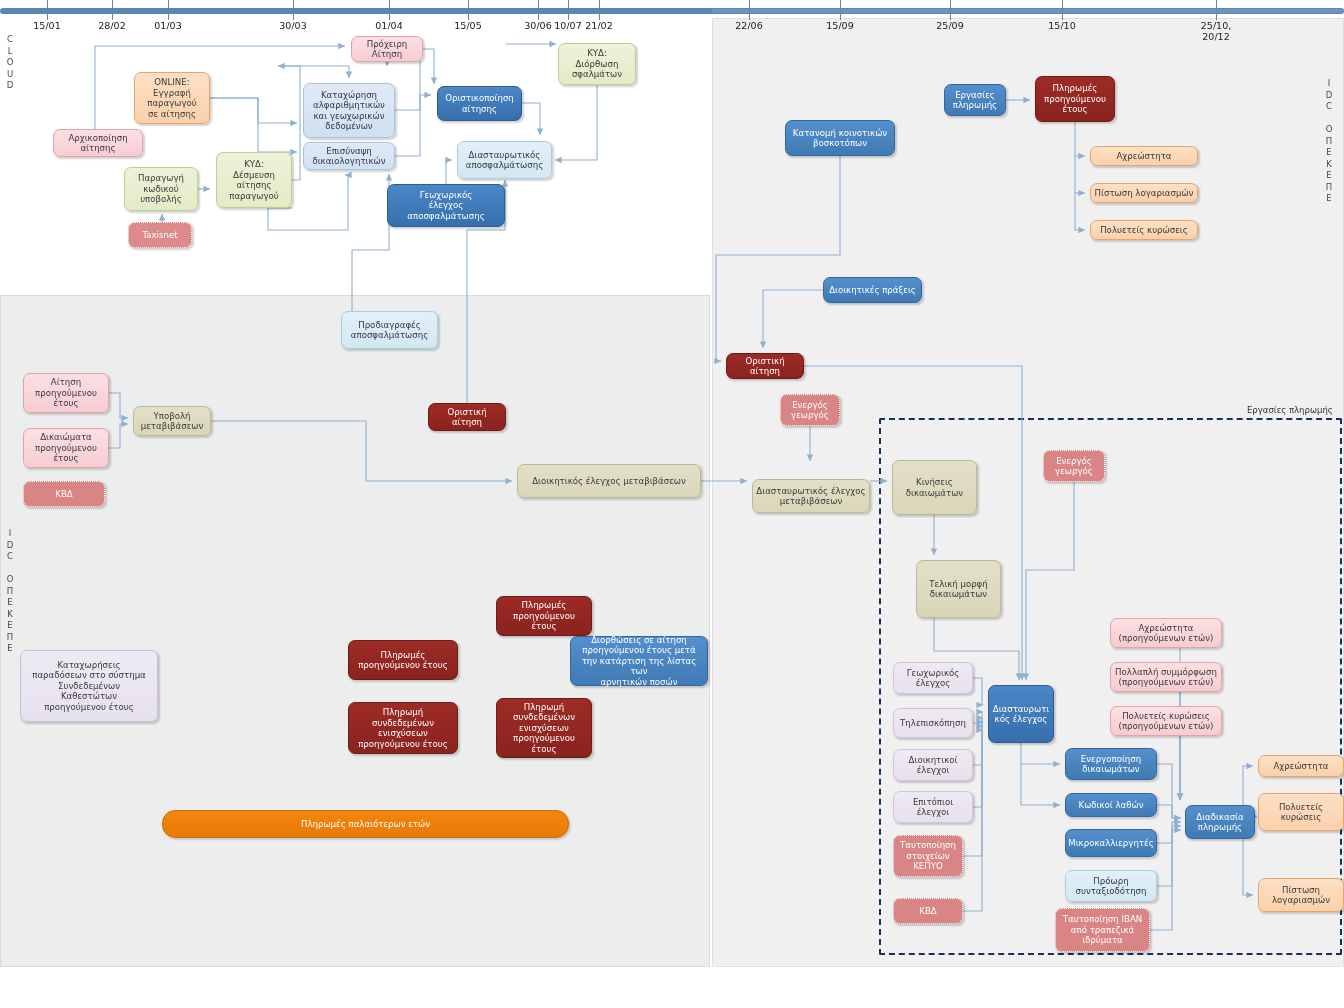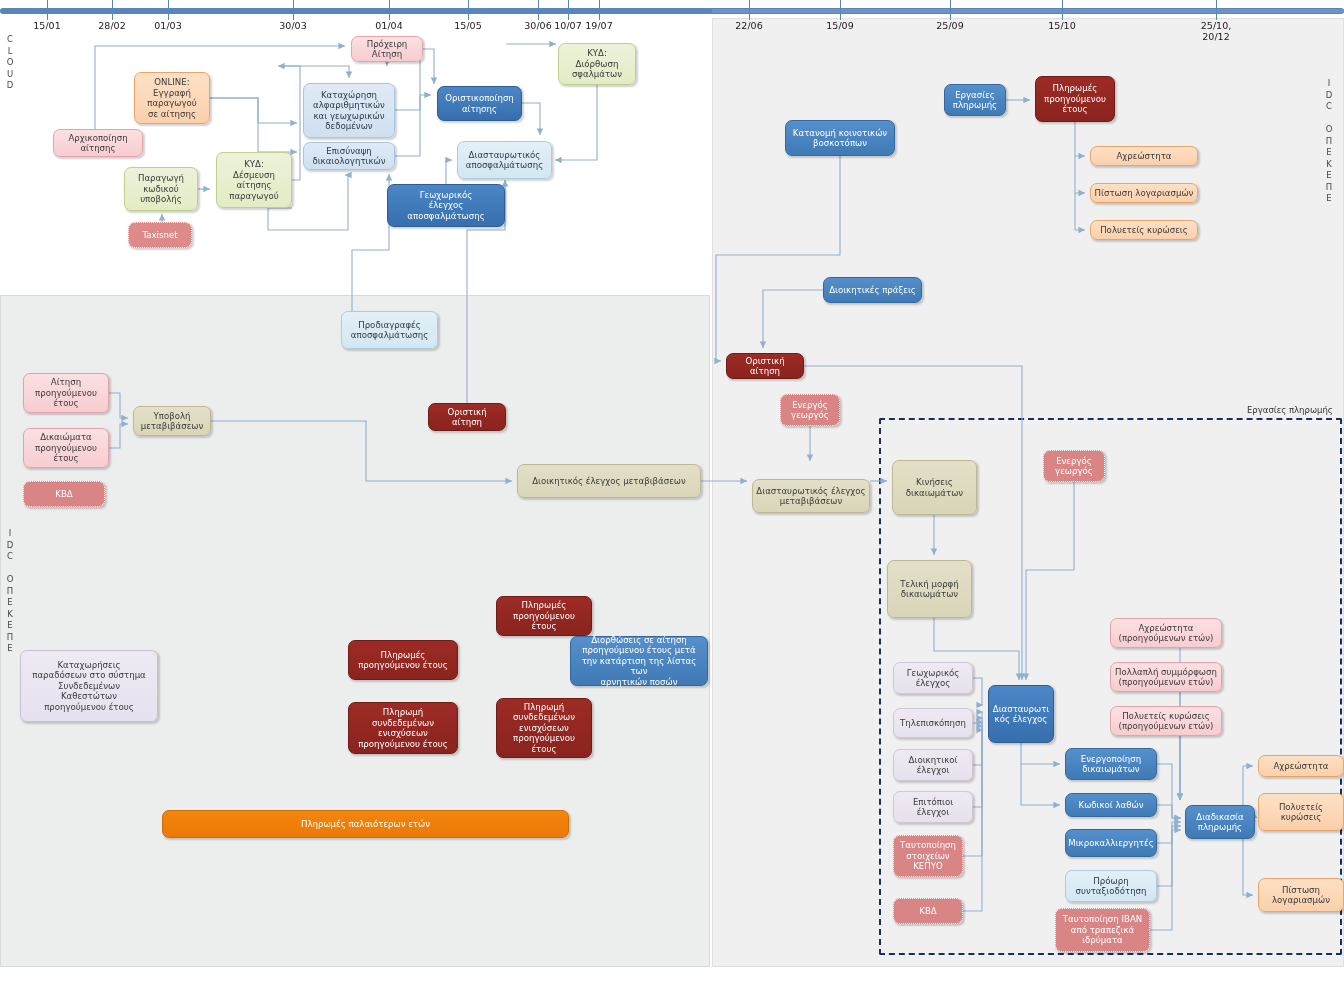--- a/index.html
+++ b/index.html
@@ -73,21 +73,21 @@
       <div class="tl-label" style="left: 293px;">30/03</div>
       <div class="tl-tick" style="left: 389px;"></div>
       <div class="tl-label" style="left: 389px;">01/04</div>
       <div class="tl-tick" style="left: 468px;"></div>
       <div class="tl-label" style="left: 468px;">15/05</div>
       <div class="tl-tick" style="left: 538px;"></div>
       <div class="tl-label" style="left: 538px;">30/06</div>
       <div class="tl-tick" style="left: 568px;"></div>
       <div class="tl-label" style="left: 568px;">10/07</div>
       <div class="tl-tick" style="left: 599px;"></div>
-      <div class="tl-label" style="left: 599px;">19/07</div>
+      <div class="tl-label" style="left: 599px;">21/02</div>
       <div class="tl-tick" style="left: 749px;"></div>
       <div class="tl-label" style="left: 749px;">22/06</div>
       <div class="tl-tick" style="left: 840px;"></div>
       <div class="tl-label" style="left: 840px;">15/09</div>
       <div class="tl-tick" style="left: 950px;"></div>
       <div class="tl-label" style="left: 950px;">25/09</div>
       <div class="tl-tick" style="left: 1062px;"></div>
       <div class="tl-label" style="left: 1062px;">15/10</div>
       <div class="tl-tick" style="left: 1216px;"></div>
       <div class="tl-label" style="left: 1216px;">25/10,
@@ -303,21 +303,21 @@
 προηγούμενου
 έτους</span>
       </div>
       <div class="node c-lavender" style="left: 20px; top: 650px; width: 138px; height: 72px;">
         <span>Καταχωρήσεις
 παραδόσεων στο σύστημα
 Συνδεδεμένων
 Καθεστώτων
 προηγούμενου έτους</span>
       </div>
-      <div class="node c-orange" style="left: 162px; top: 810px; width: 407px; height: 28px;">
+      <div class="node c-orange" style="left: 162px; top: 810px; width: 407px; height: 28px; border-radius: 13px;">
         <span>Πληρωμές  παλαιότερων ετών</span>
       </div>
       <div class="node c-dblue2" style="left: 944px; top: 84px; width: 62px; height: 32px;">
         <span>Εργασίες
 πληρωμής</span>
       </div>
       <div class="node c-dred" style="left: 1035px; top: 76px; width: 80px; height: 46px;">
         <span>Πληρωμές
 προηγούμενου
 έτους</span>
@@ -350,21 +350,21 @@
 μεταβιβάσεων</span>
       </div>
       <div class="node c-khaki" style="left: 892px; top: 460px; width: 85px; height: 55px;">
         <span>Κινήσεις
 δικαιωμάτων</span>
       </div>
       <div class="node c-dashpink2" style="left: 1043px; top: 450px; width: 62px; height: 32px;">
         <span>Ενεργός
 γεωργός</span>
       </div>
-      <div class="node c-khaki" style="left: 887px; top: 560px; width: 85px; height: 58px; justify-content: center;">
+      <div class="node c-khaki" style="left: 916px; top: 560px; width: 85px; height: 58px; justify-content: center;">
         <span>Τελική μορφή
 δικαιωμάτων</span>
       </div>
       <div class="node c-pink" style="left: 1110px; top: 618px; width: 112px; height: 30px;">
         <span>Αχρεώστητα
 (προηγούμενων  ετών)</span>
       </div>
       <div class="node c-pink" style="left: 1110px; top: 662px; width: 112px; height: 30px;">
         <span>Πολλαπλή συμμόρφωση
 (προηγούμενων  ετών)</span>

